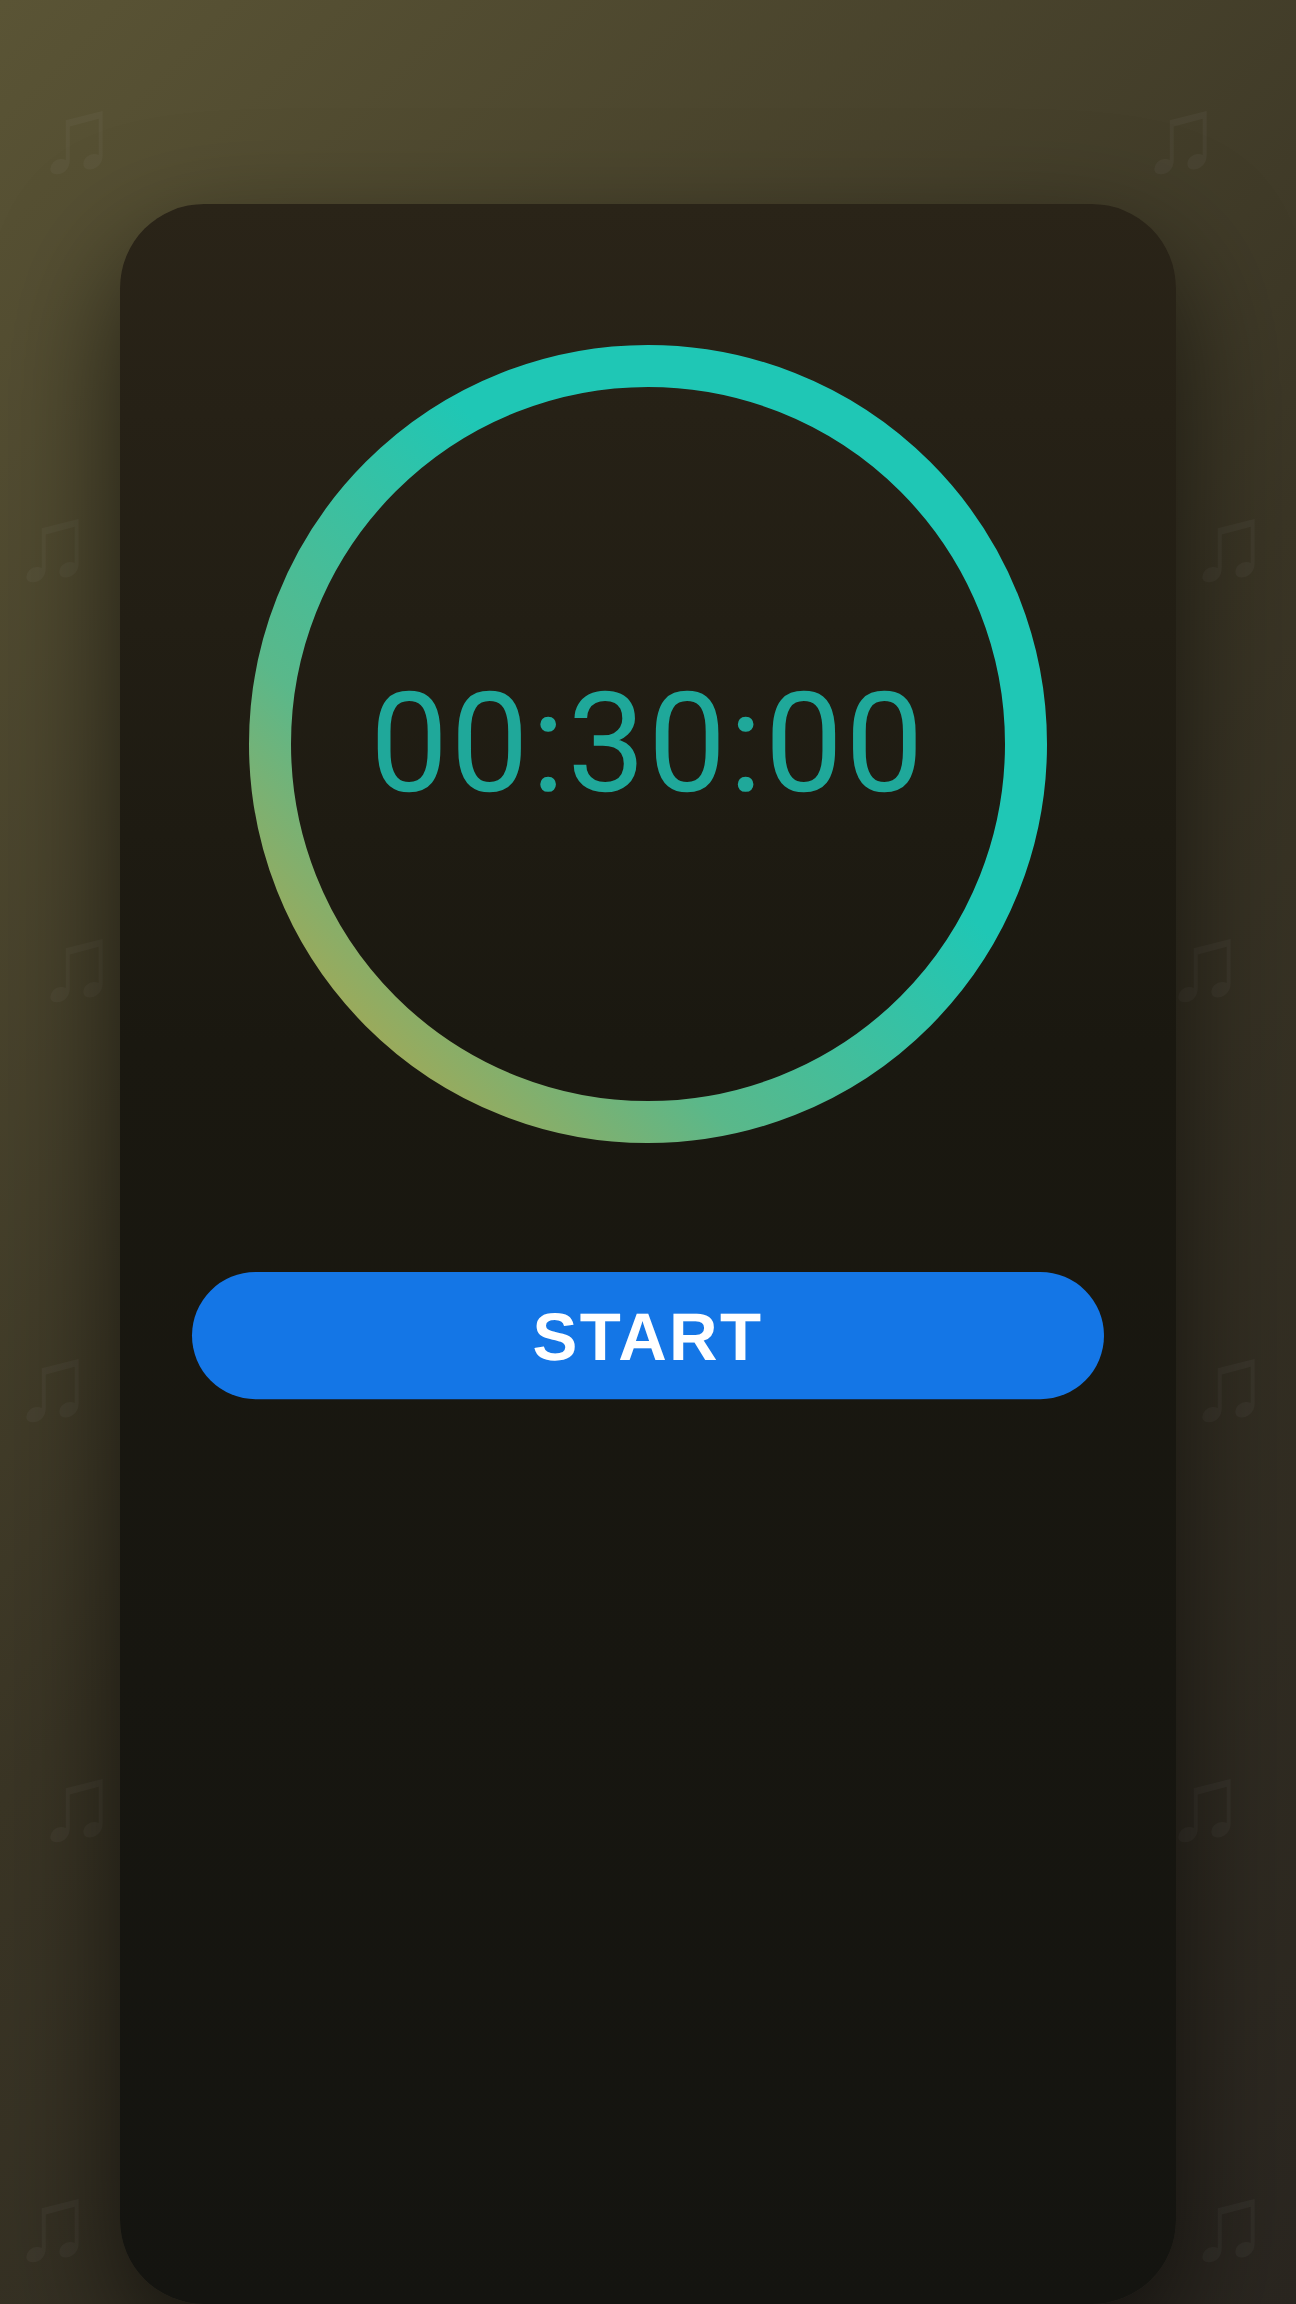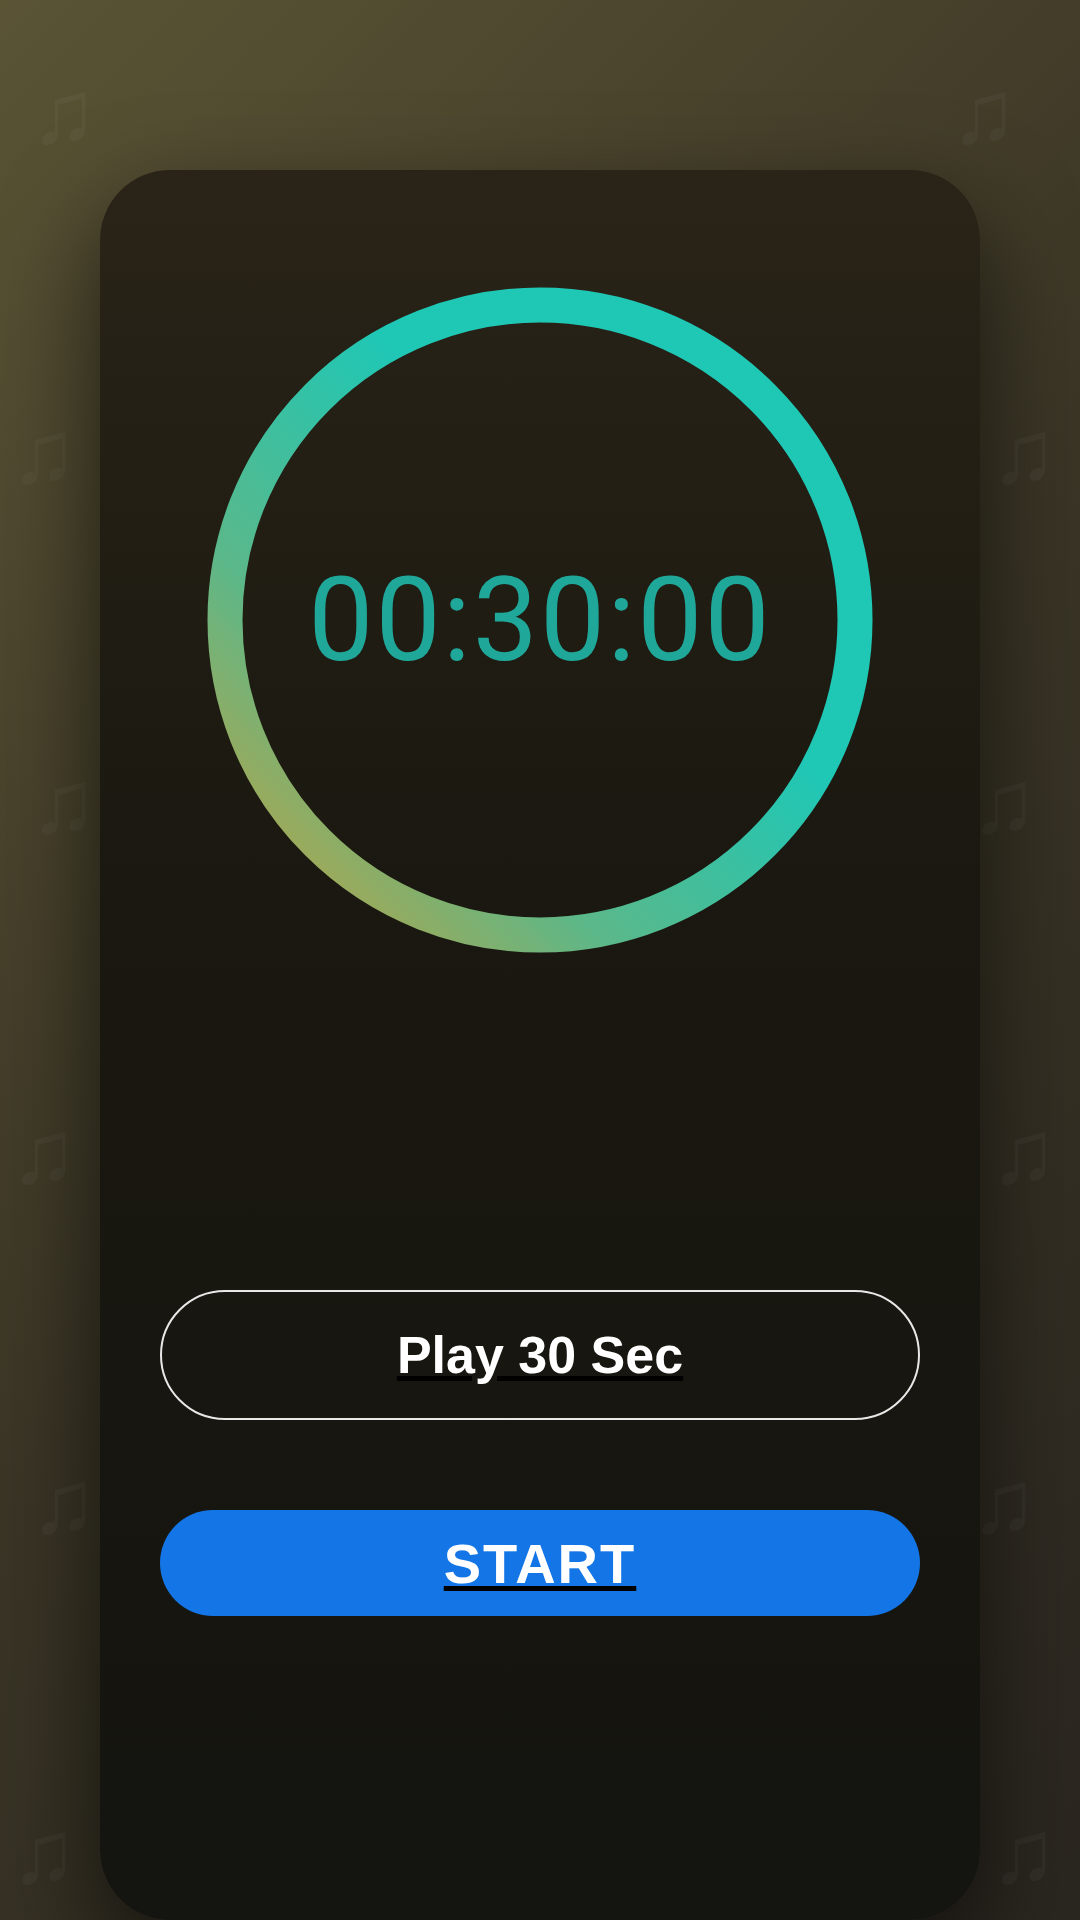--- a/index.html
+++ b/index.html
@@ -36,21 +36,20 @@
       top: 170px;
       width: 880px;
       height: 1750px;
       background: linear-gradient(180deg, #2a2418 0%, #1a1810 40%, #141410 100%);
       border-radius: 70px;
       box-shadow: 0 40px 100px rgba(0,0,0,0.6);
       display: flex;
       flex-direction: column;
       align-items: center;
       padding: 100px 60px 0 60px;
-      text-decoration: underline;
     }
     
     .timer-ring {
       position: relative;
       width: 700px;
       height: 700px;
       margin-top: 0px;
     }
     
     .timer-ring svg {
@@ -131,21 +130,18 @@
           <stop offset="30%" stop-color="#5ab88a"></stop>
           <stop offset="60%" stop-color="#1fc7b5"></stop>
           <stop offset="100%" stop-color="#1fc7b5"></stop>
         </linearGradient>
       </defs>
       <circle cx="100" cy="100" r="90" fill="none" stroke="url(#ringGrad)" stroke-width="10" stroke-linecap="round"></circle>
     </svg>
     <div class="timer-text">00:30:00</div>
   </div>
 
-  <button class="btn-outline">
-    <span>Play 30 Sec</span>
-  </button>
 
   <button class="btn-primary">
     <span>START</span>
   </button>
 
 </div>
 
 </body></html>

